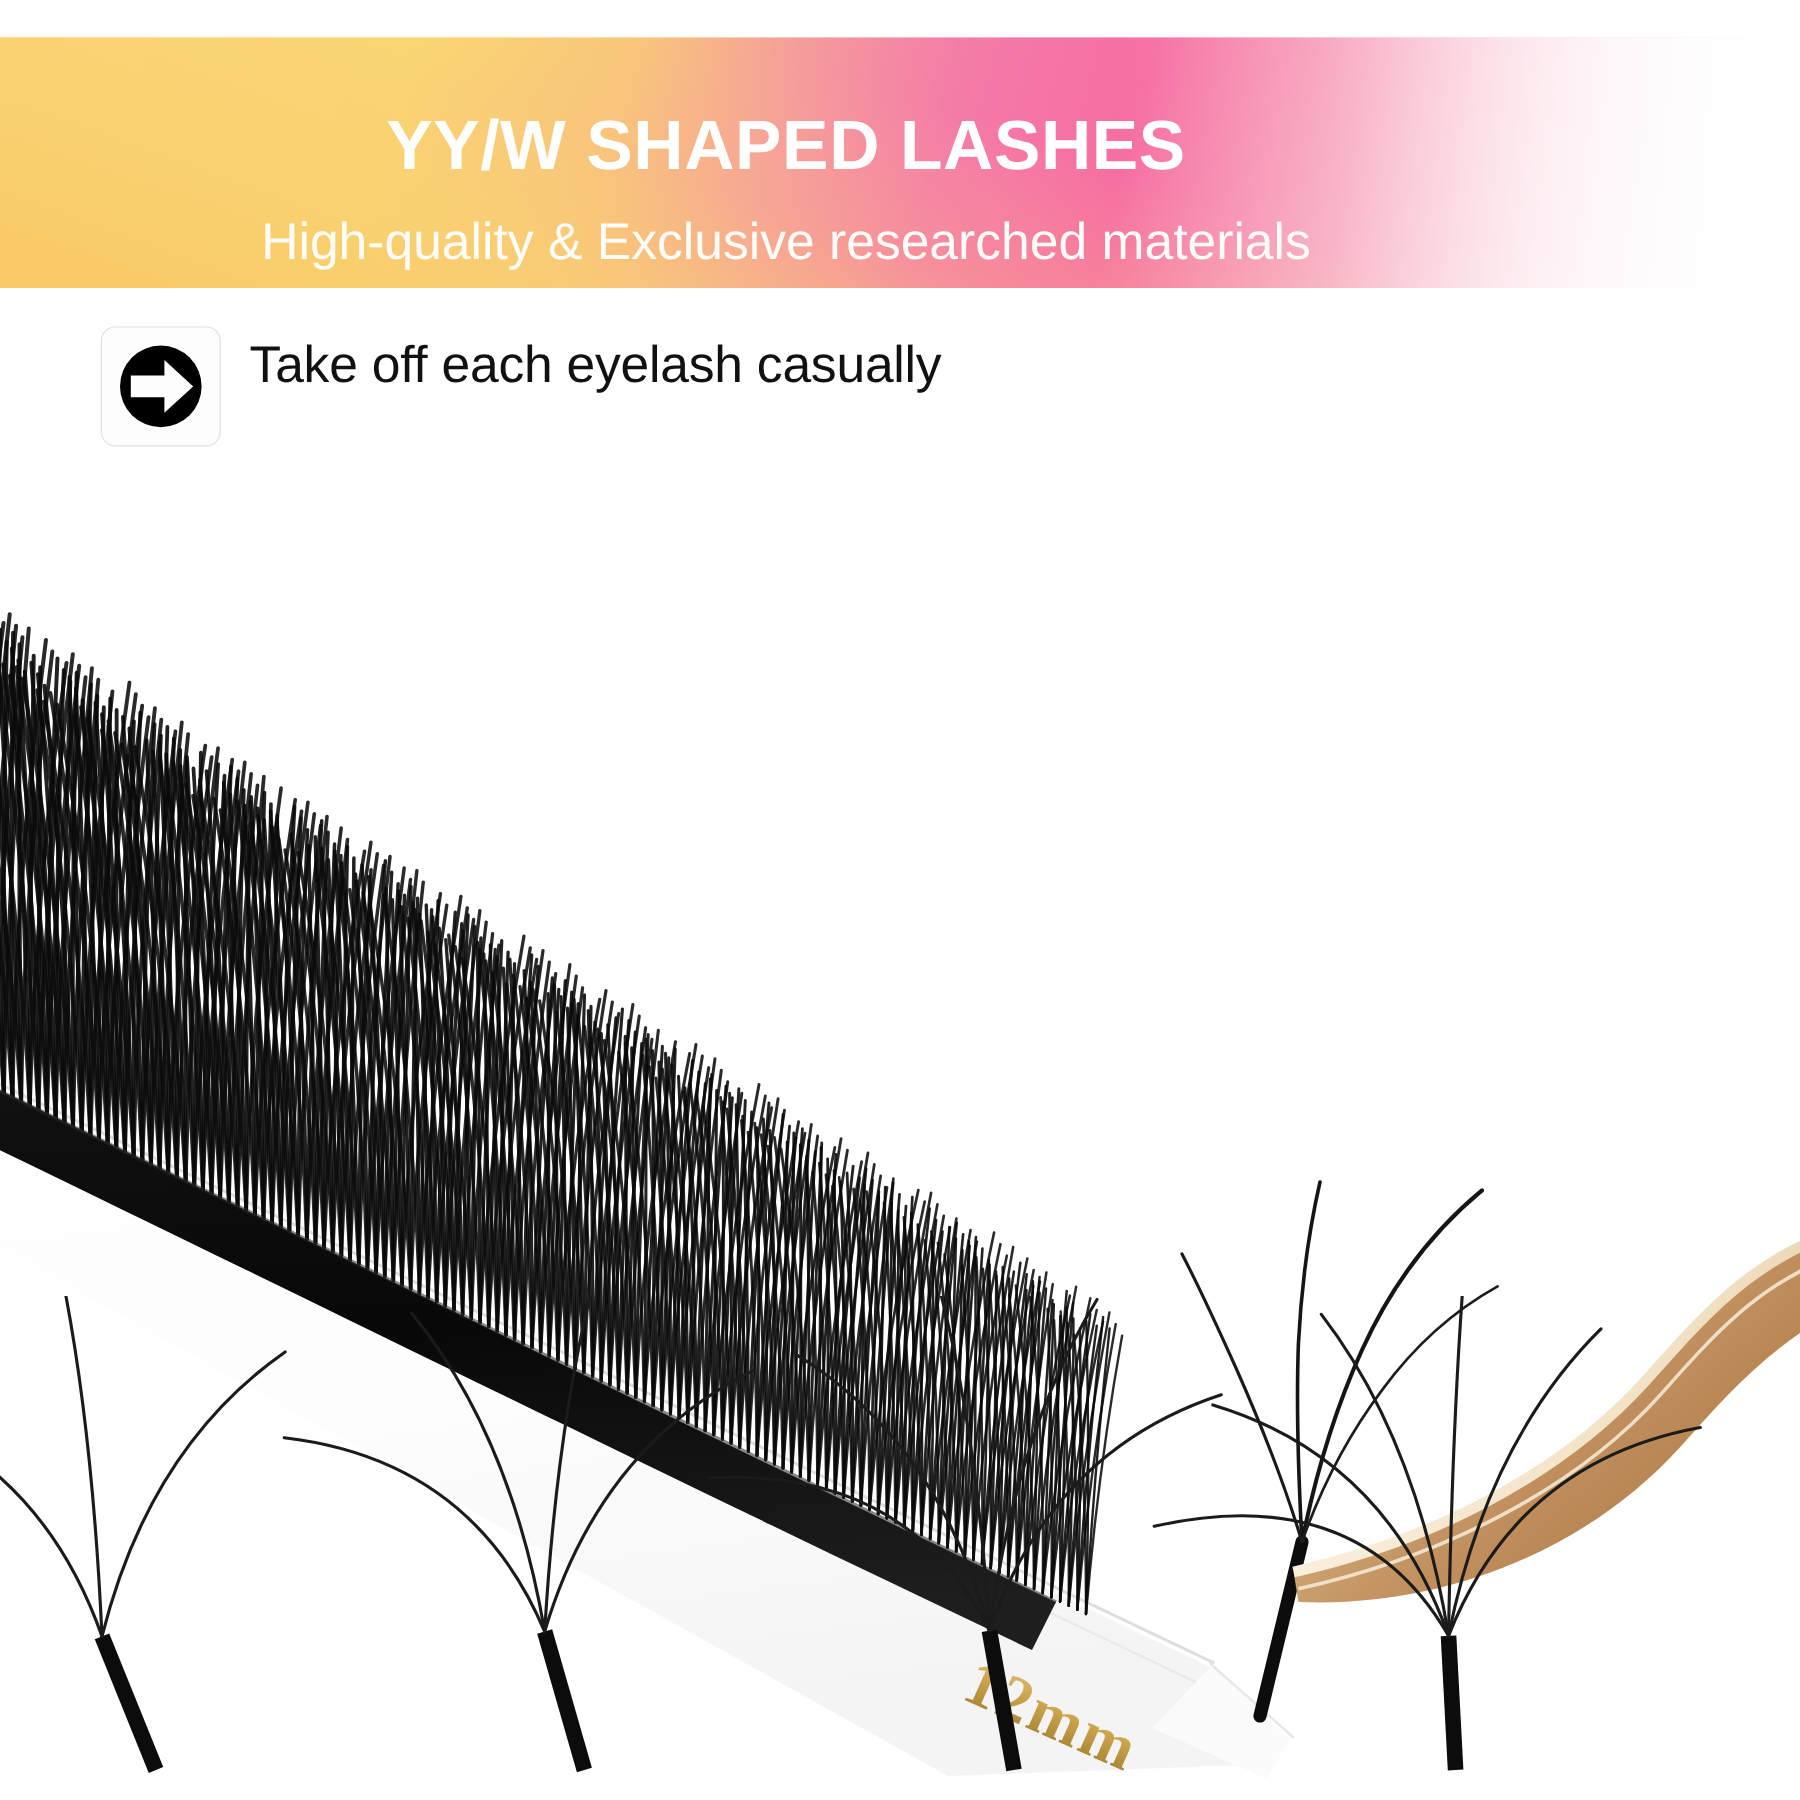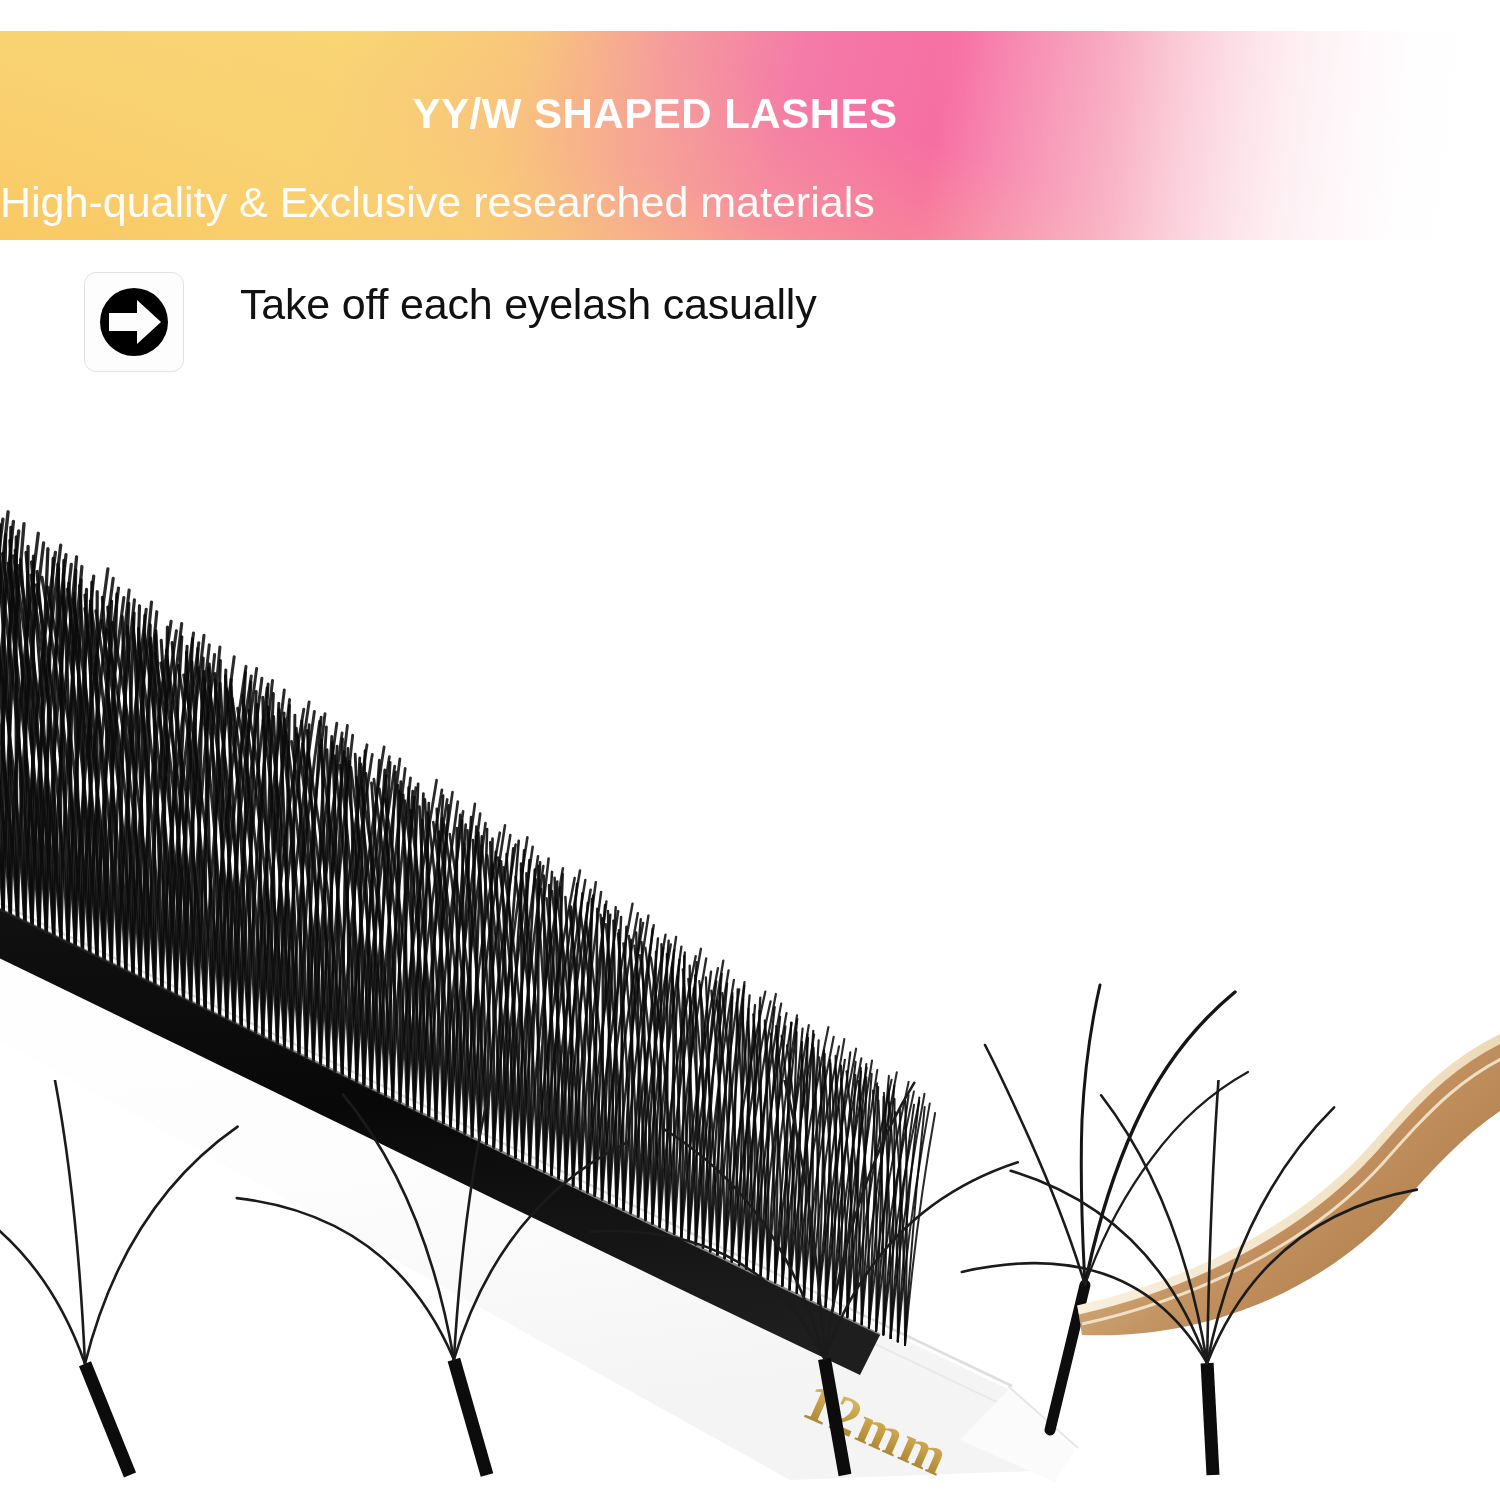--- a/index.html
+++ b/index.html
@@ -59,48 +59,48 @@
       rgba(255,255,255,0.62) 85%,
       rgba(255,255,255,0.95) 95%,
       #ffffff 100%);
   }
   #hero-title {
     position: absolute;
     left: 0; right: 0;
     top: 62px;
     text-align: center;
     color: #ffffff;
-    font-size: 42px;
+    font-size: 58px;
     font-weight: bold;
     letter-spacing: 0.5px;
     line-height: 1;
     white-space: nowrap;
     padding-right: 190px;
   }
   #hero-subtitle {
     position: absolute;
     left: 0; right: 0;
     top: 150px;
-    text-align: left;
+    text-align: center;
     color: #fffdfa;
     font-size: 43px;
     font-weight: normal;
     line-height: 1;
     white-space: nowrap;
     padding-right: 190px;
   }
 
   
   #instruction-block {
     position: absolute;
     left: 84px;
     top: 272px;
     display: flex;
     align-items: flex-start;
-    gap: 56px;
+    gap: 24px;
   }
   #arrow-icon-box {
     width: 100px;
     height: 100px;
     border: 1px solid #e2e2e2;
     border-radius: 12px;
     background: #fdfdfd;
     box-sizing: border-box;
     display: flex;
     align-items: center;

